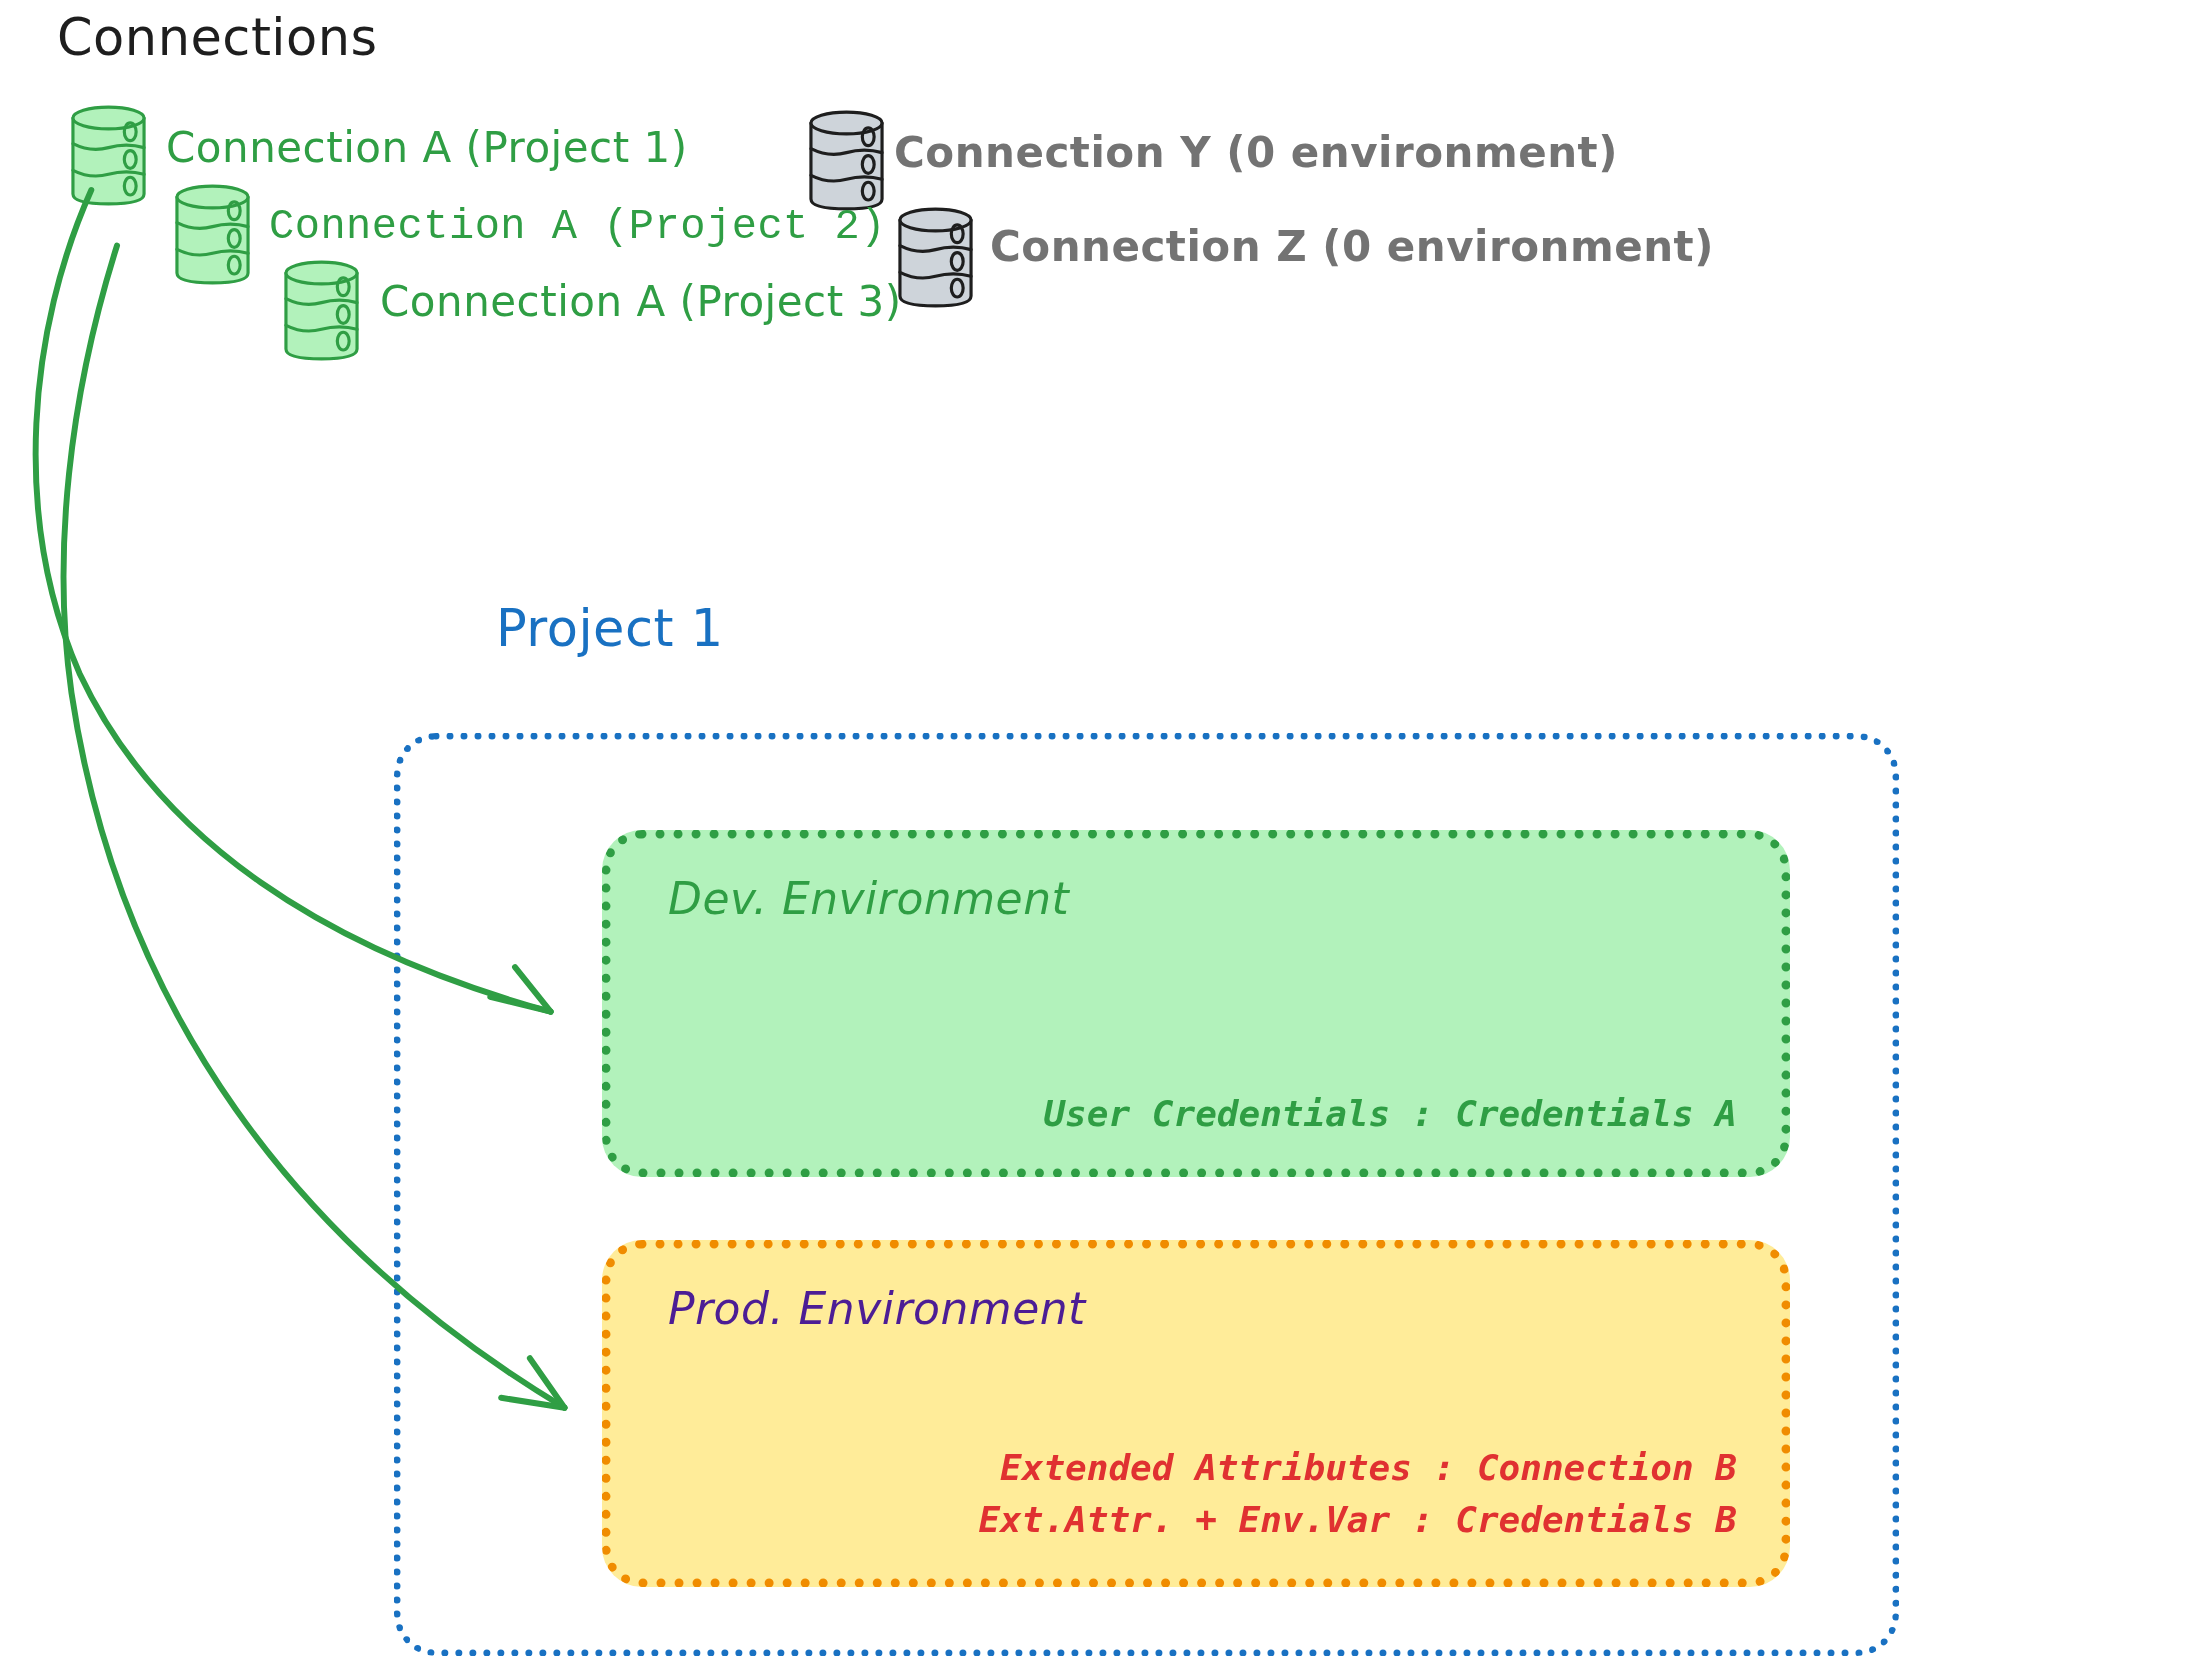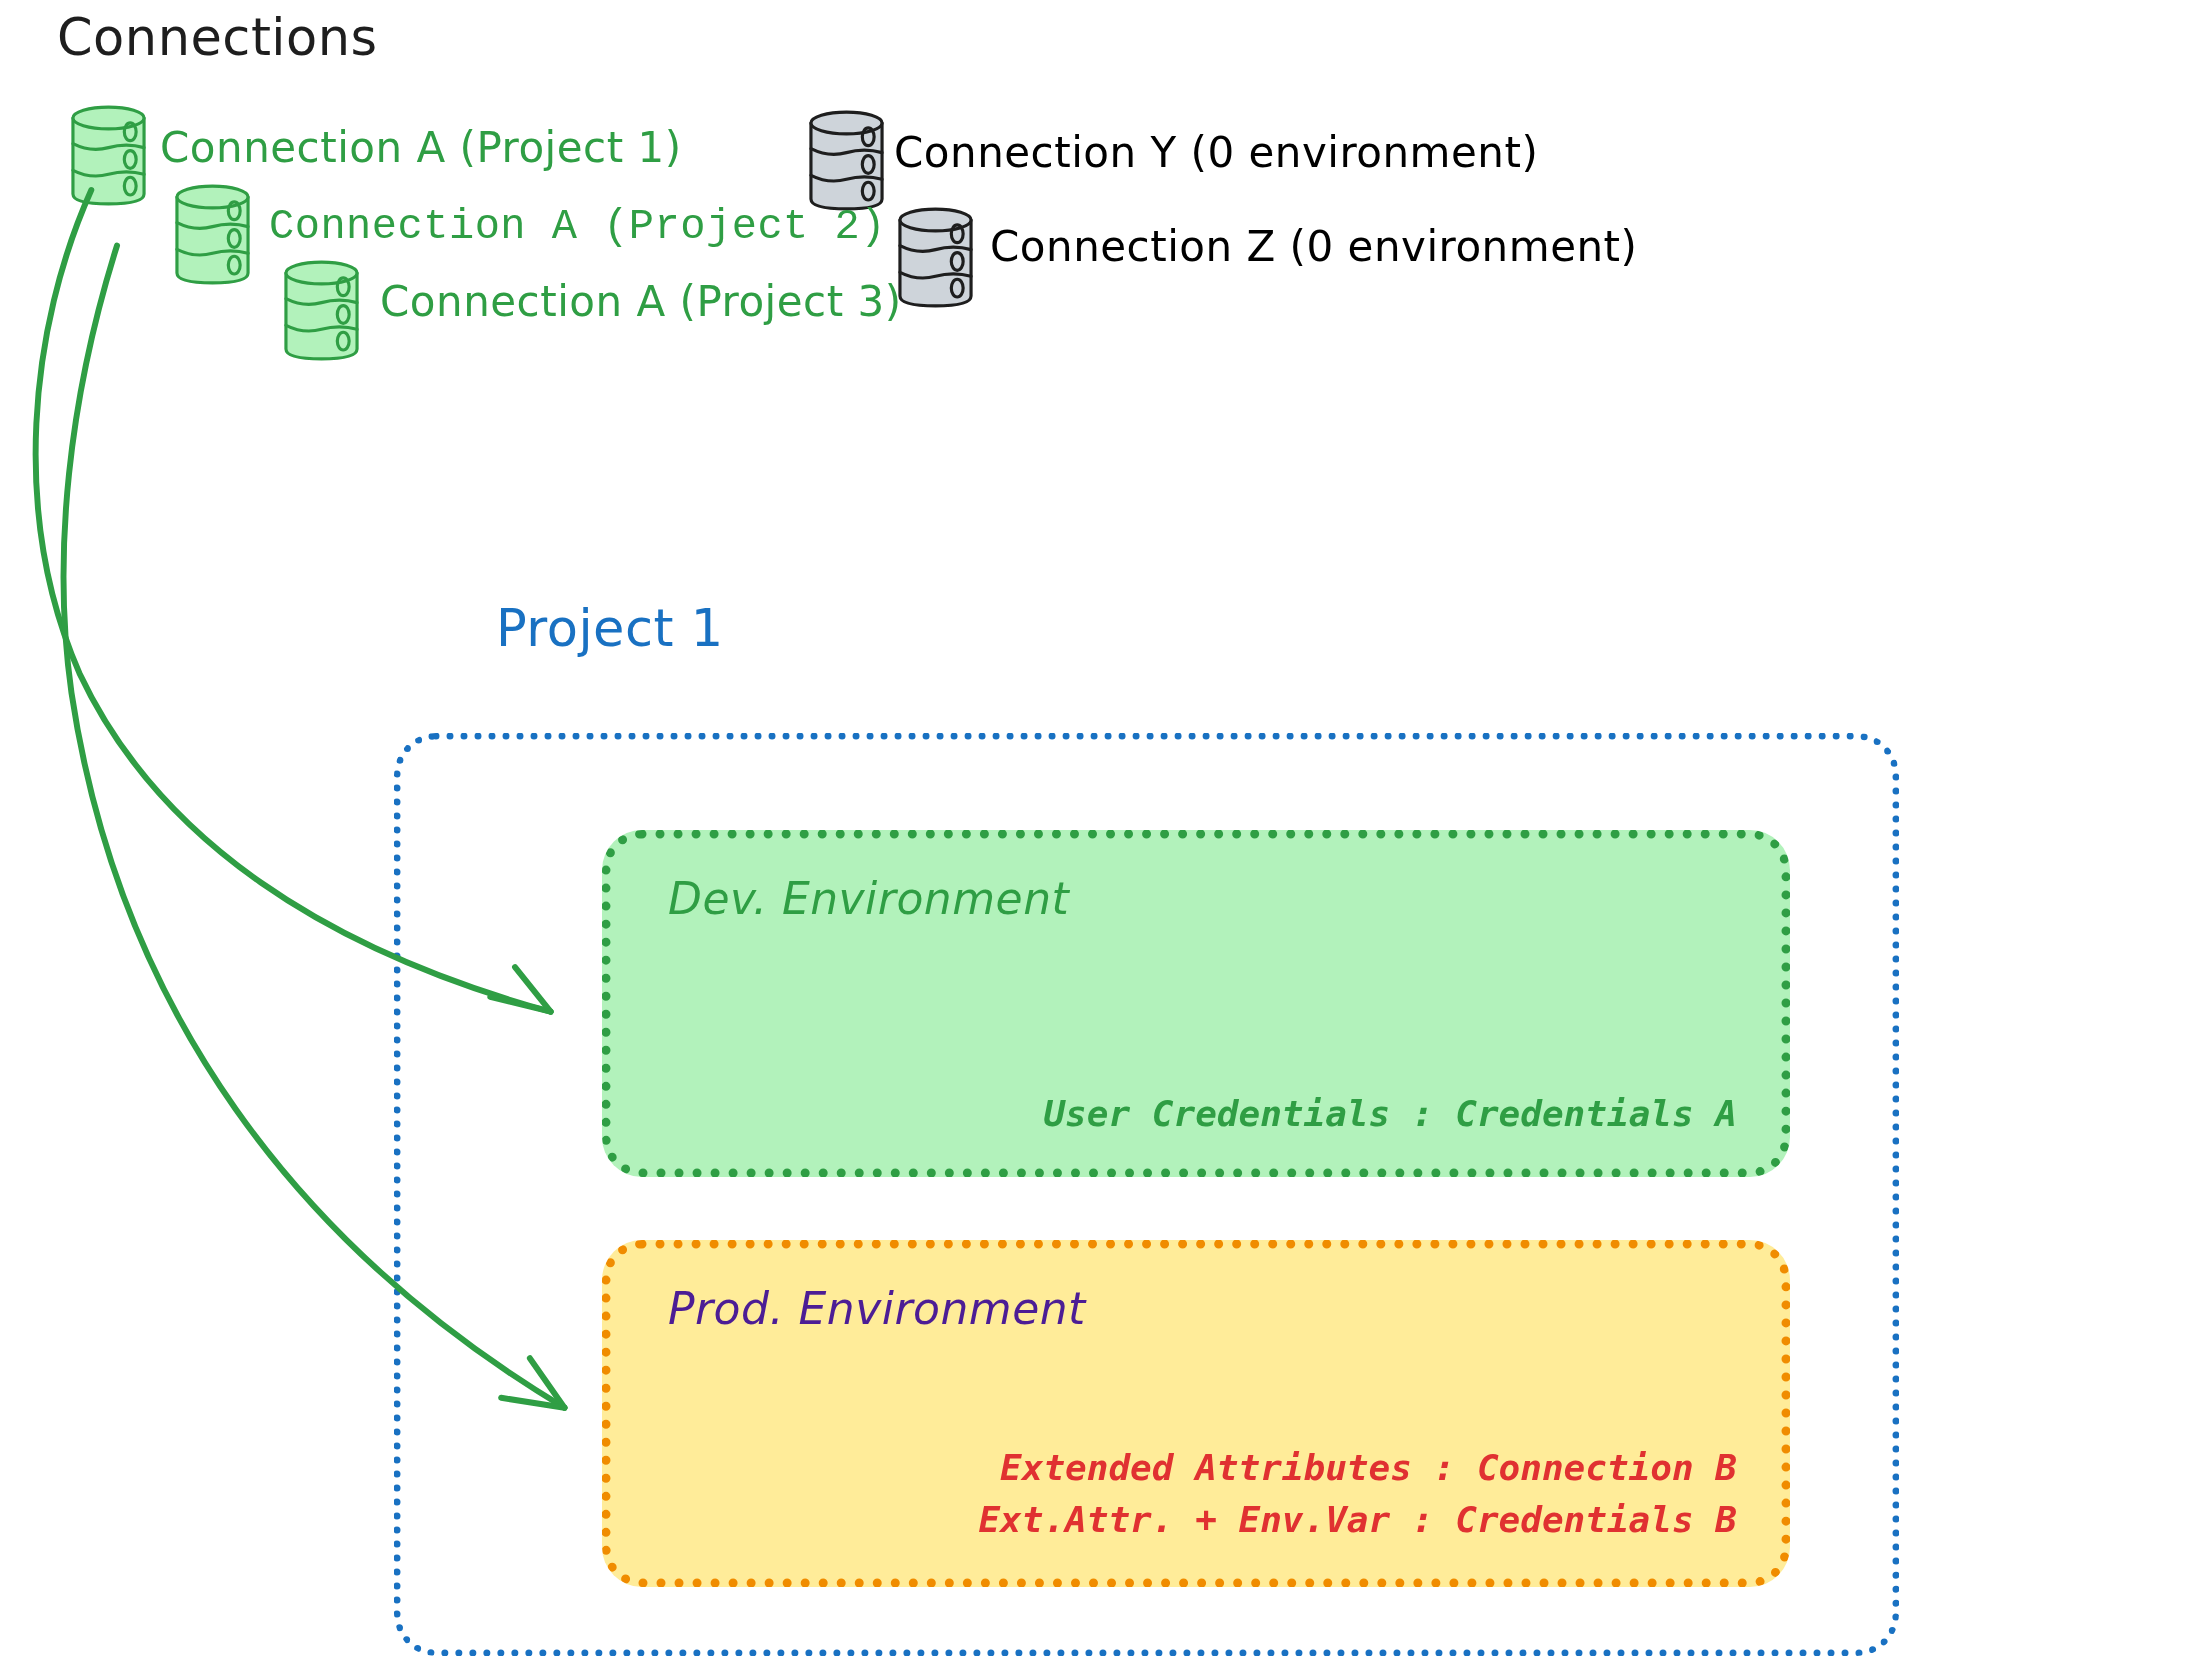--- a/index.html
+++ b/index.html
@@ -36,21 +36,21 @@
   }
 
   
   .conn-label {
     position: absolute;
     font-size: 42px;
     white-space: nowrap;
     line-height: 1;
   }
   .conn-label.green { color: #2f9e44; }
-  .conn-label.grey  { color: #000000; }
+  .conn-label.grey  { color: #737373; font-weight: bold; }
 
   
   .db {
     position: absolute;
   }
   .db svg { display: block; overflow: visible; }
 
   
   #project-title {
     position: absolute;
@@ -196,21 +196,21 @@
         <ellipse cx="40" cy="14" rx="36" ry="11"></ellipse>
         <path d="M4 40 Q22 49 40 44 Q58 39 76 44" fill="none"></path>
         <path d="M4 67 Q22 76 40 71 Q58 66 76 71" fill="none"></path>
         <ellipse cx="62" cy="28" rx="6" ry="9" fill="none"></ellipse>
         <ellipse cx="62" cy="56" rx="6" ry="9" fill="none"></ellipse>
         <ellipse cx="62" cy="83" rx="6" ry="9" fill="none"></ellipse>
       </g>
     </svg>
   </div>
 
-  <div class="conn-label hand green" style="left:160px; top:127px;">Connection A (Project 1)</div>
+  <div class="conn-label hand green" style="left:166px; top:127px;">Connection A (Project 1)</div>
 
   <div class="conn-label hand green" style="left:269px; top:206px;font-family:Liberation Mono, monospace;">Connection A (Project 2)</div>
 
   <div class="conn-label hand green" style="left:380px; top:281px;">Connection A (Project 3)</div>
 
   <div class="conn-label hand grey" style="left:894px; top:132px;">Connection Y (0 environment)</div>
 
   <div class="conn-label hand grey" style="left:990px; top:226px;">Connection Z (0 environment)</div>
 
   <div id="project-title" class="hand">Project 1</div>

